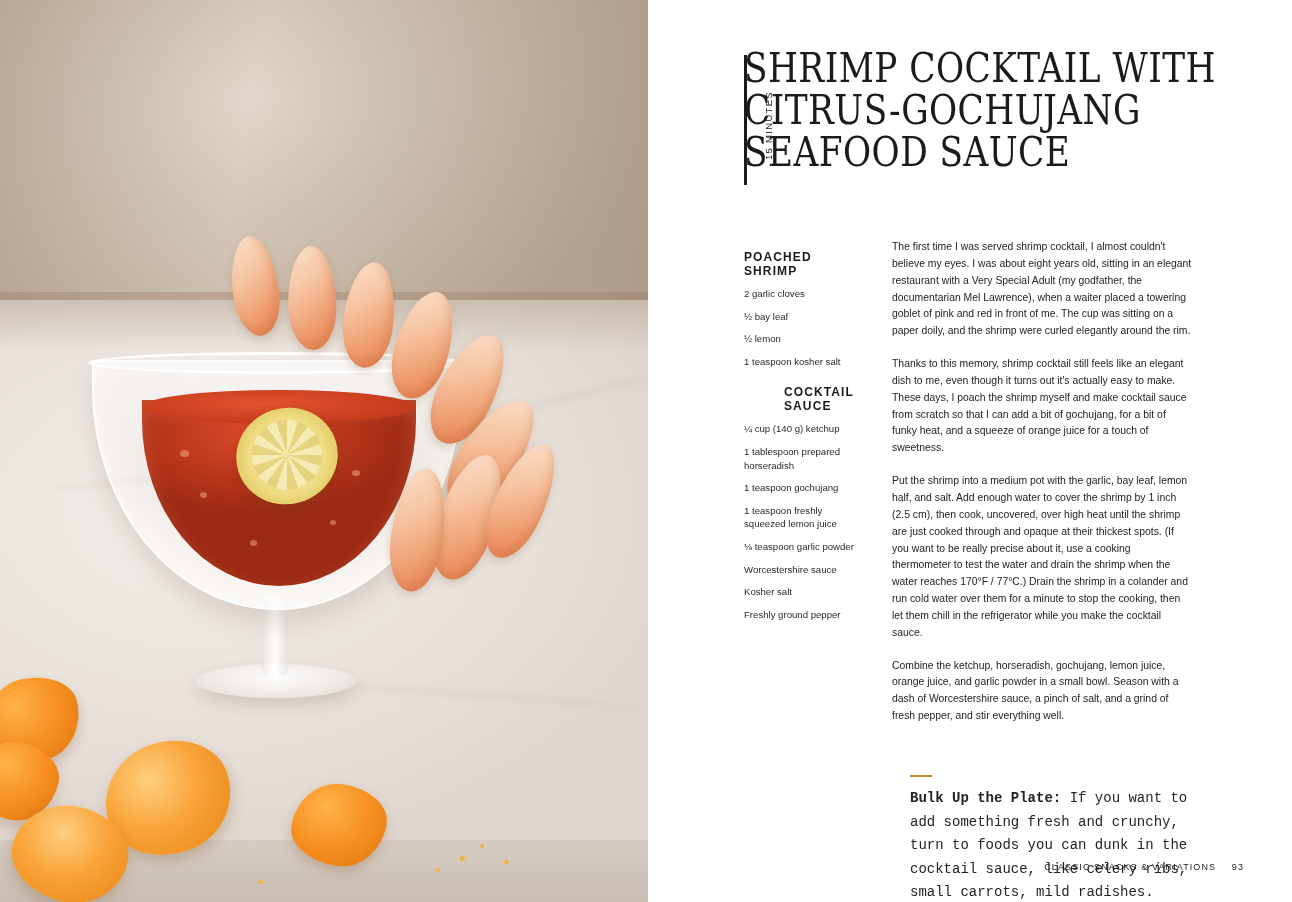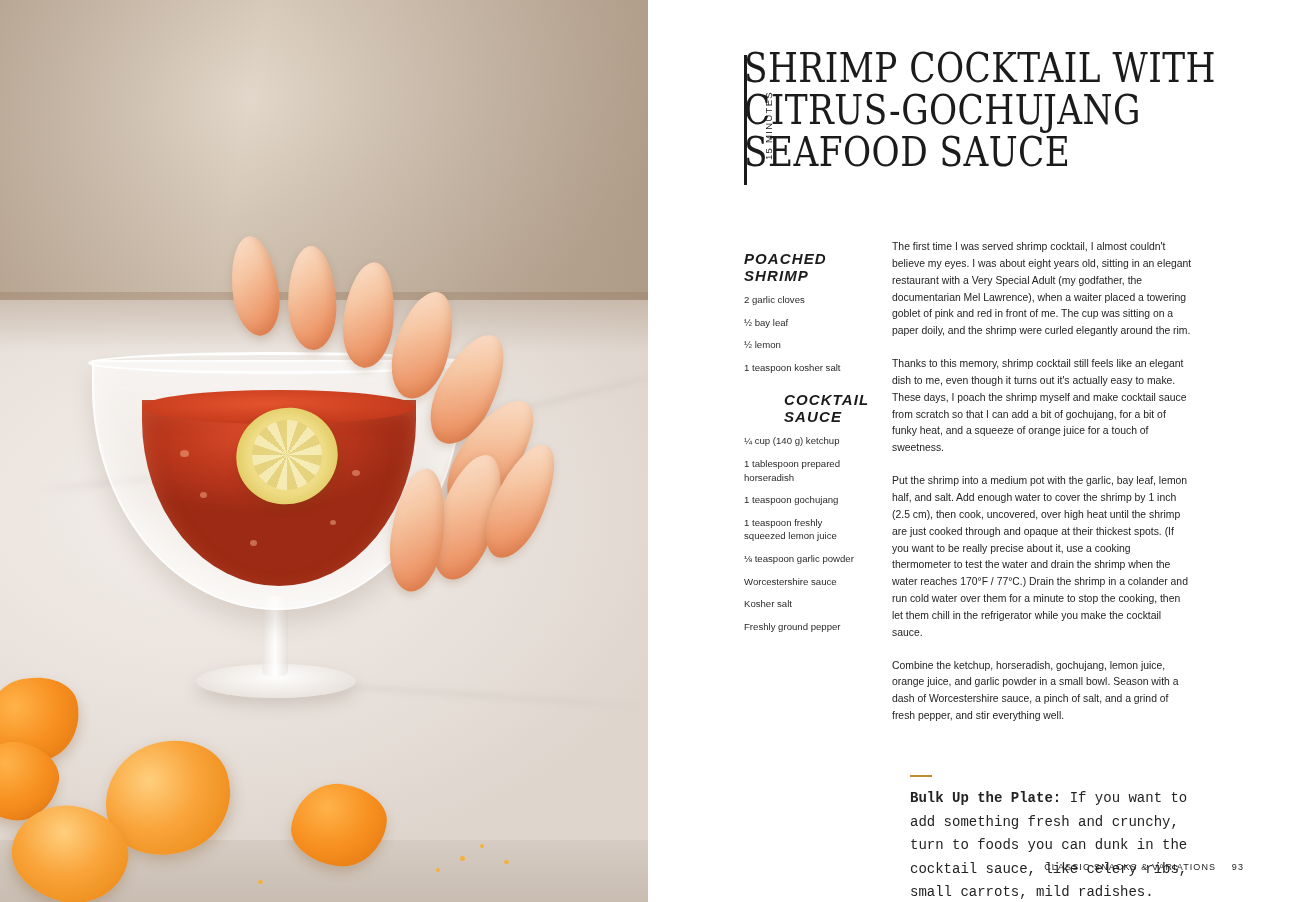--- a/index.html
+++ b/index.html
@@ -216,27 +216,26 @@
   }
 
   
   .ingredients {
     position: absolute;
     left: 96px; top: 250px;
     width: 122px;
     color: #2a2a2a;
   }
   .ing-head {
-    font-size: 15px;
+    font-size: 12px;
     letter-spacing: 1.1px;
     font-weight: bold;
     text-transform: uppercase;
     margin-bottom: 9px;
     color: #1b1b1b;
-    font-style: italic;
   }
   .ing-head.second { margin-top: 17px; margin-left: 40px; }
   .ing-item {
     font-size: 9.6px;
     line-height: 1.42;
     margin-bottom: 9px;
     color: #2a2a2a;
   }
 
   

